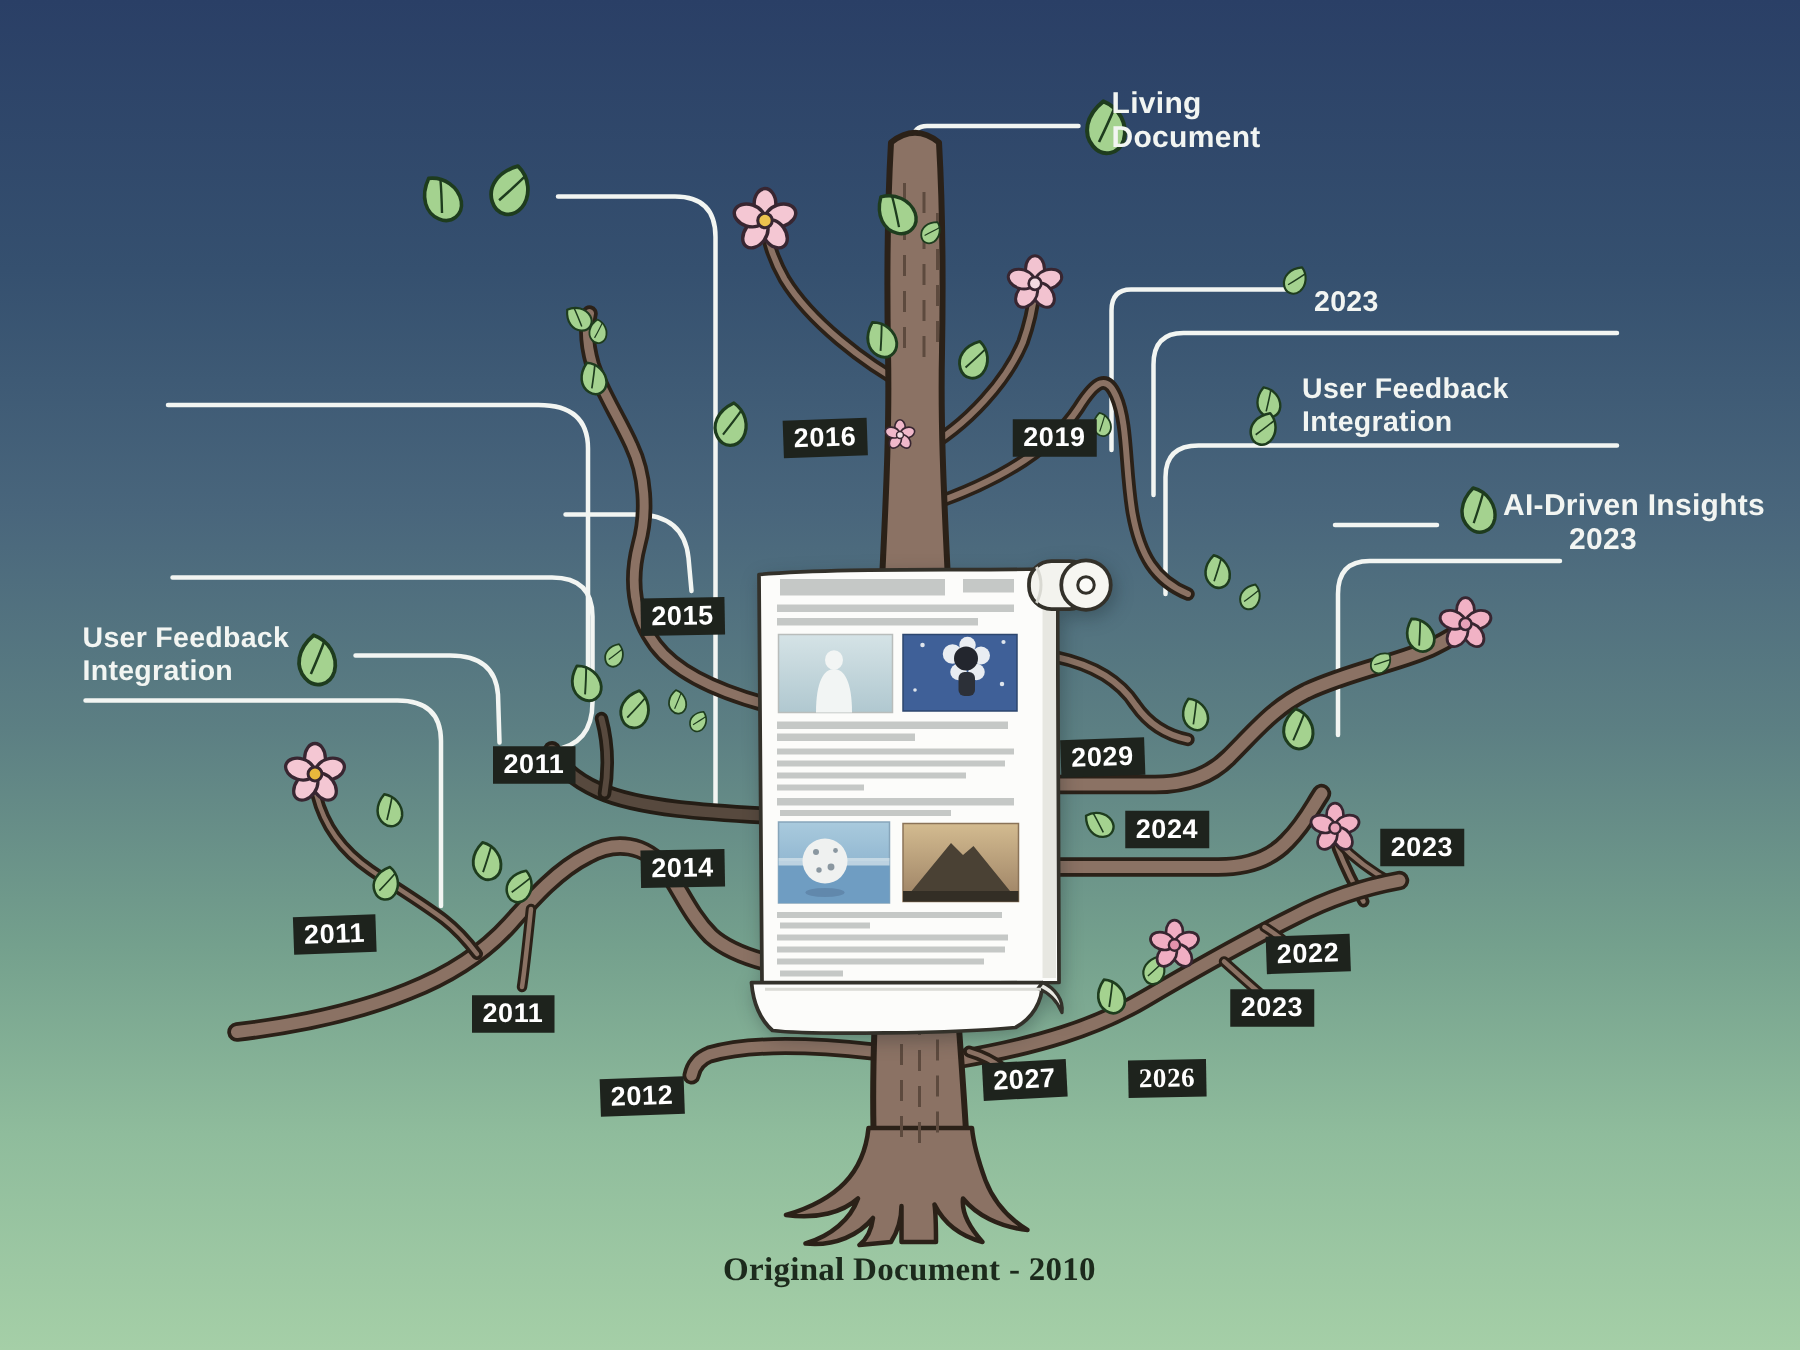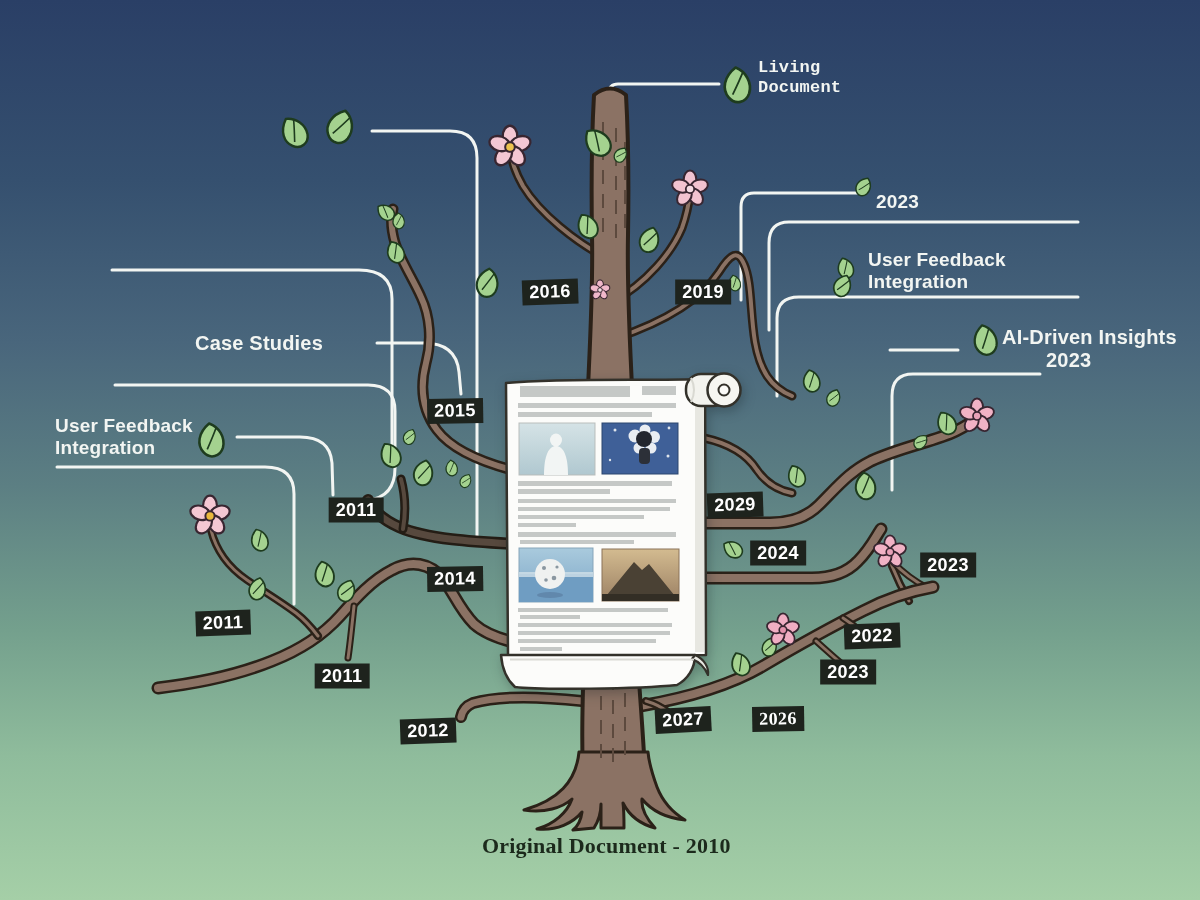--- a/index.html
+++ b/index.html
@@ -455,39 +455,38 @@
       <div class="yl" style="left: 428px; top: 731px; transform: translate(-50%, -50%) rotate(-2deg);">2012</div>
       <div class="yl" style="left: 683px; top: 720px; transform: translate(-50%, -50%) rotate(-3deg);">2027</div>
       <div class="yl" style="left: 778px; top: 719px; transform: translate(-50%, -50%) rotate(-1deg); font-family: Liberation Serif, serif;">2026</div>
       <div class="yl" style="left: 848px; top: 672px; transform: translate(-50%, -50%) rotate(0deg);">2023</div>
       <div class="yl" style="left: 872px; top: 636px; transform: translate(-50%, -50%) rotate(-2deg);">2022</div>
       <div class="yl" style="left: 948px; top: 565px; transform: translate(-50%, -50%) rotate(0deg);">2023</div>
       <div class="yl" style="left: 778px; top: 553px; transform: translate(-50%, -50%) rotate(0deg);">2024</div>
       <div class="yl" style="left: 735px; top: 505px; transform: translate(-50%, -50%) rotate(-2deg);">2029</div>
     </div>
   <div id="anns">
-      <div class="ann" style="left: 758px; top: 58px; font-size: 17px; font-family: Liberation Mono, monospace;">
+      <div class="ann" style="left: 741px; top: 58px; font-size: 20px;">
         <span>Living</span>
         <span>Document</span>
       </div>
       <div class="ann" style="left: 876px; top: 191px; font-size: 19px;">
         <span>2023</span>
       </div>
       <div class="ann" style="left: 868px; top: 249px; font-size: 19px;">
         <span>User Feedback</span>
         <span>Integration</span>
       </div>
       <div class="ann" style="left: 1002px; top: 326px; font-size: 20px;">
         <span>AI-Driven Insights</span>
         <span style="padding-left: 44px;">2023</span>
       </div>
       <div class="ann" style="left: 110px; top: 211px; font-size: 20px;">
       </div>
       <div class="ann" style="left: 178px; top: 332px; font-size: 20px;">
-        <span style="padding-left: 17px;">Case Studies</span>
       </div>
       <div class="ann" style="left: 55px; top: 415px; font-size: 19px;">
         <span>User Feedback</span>
         <span>Integration</span>
       </div>
       <div class="ann" style="left: 482px; top: 833px; font-size: 22px; color: rgb(28, 42, 28); font-family: Liberation Serif, serif;">
         <span>Original Document - 2010</span>
       </div>
     </div>
 </div>

